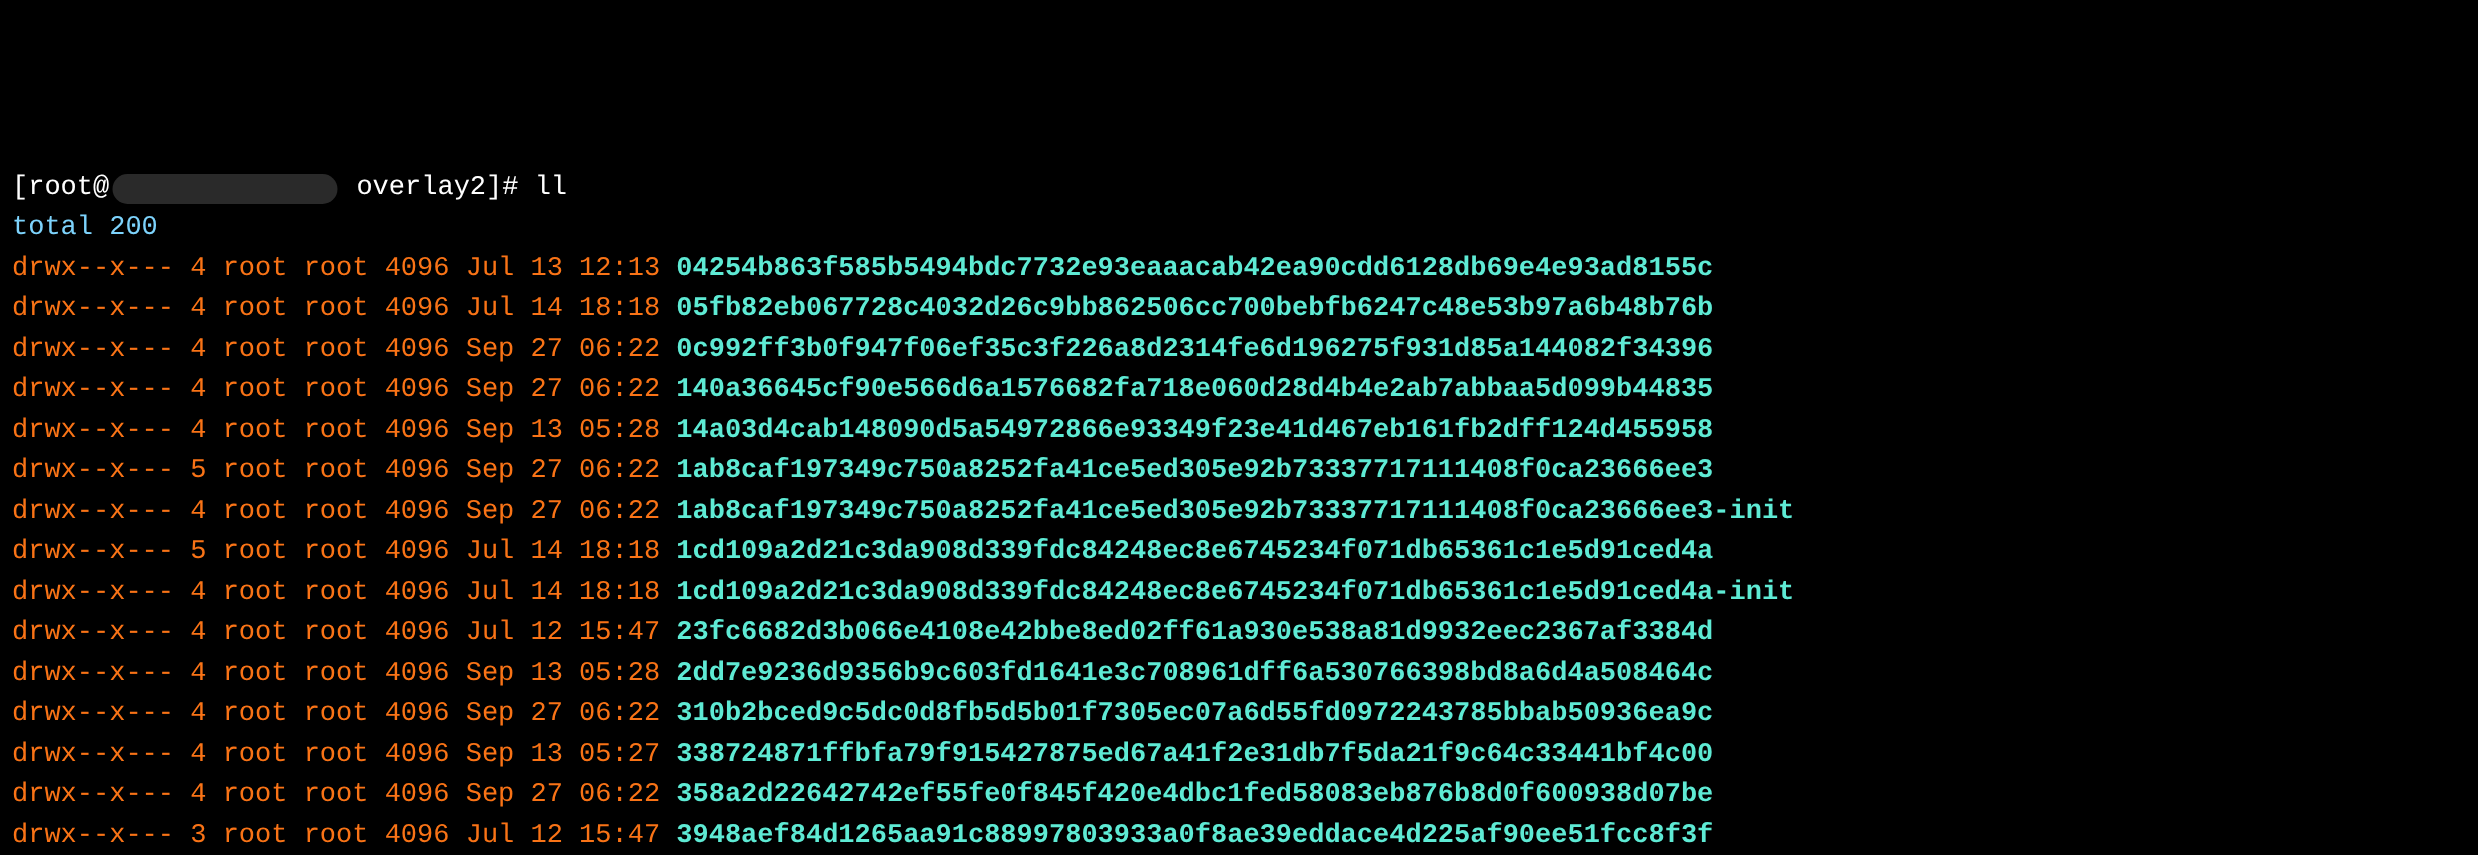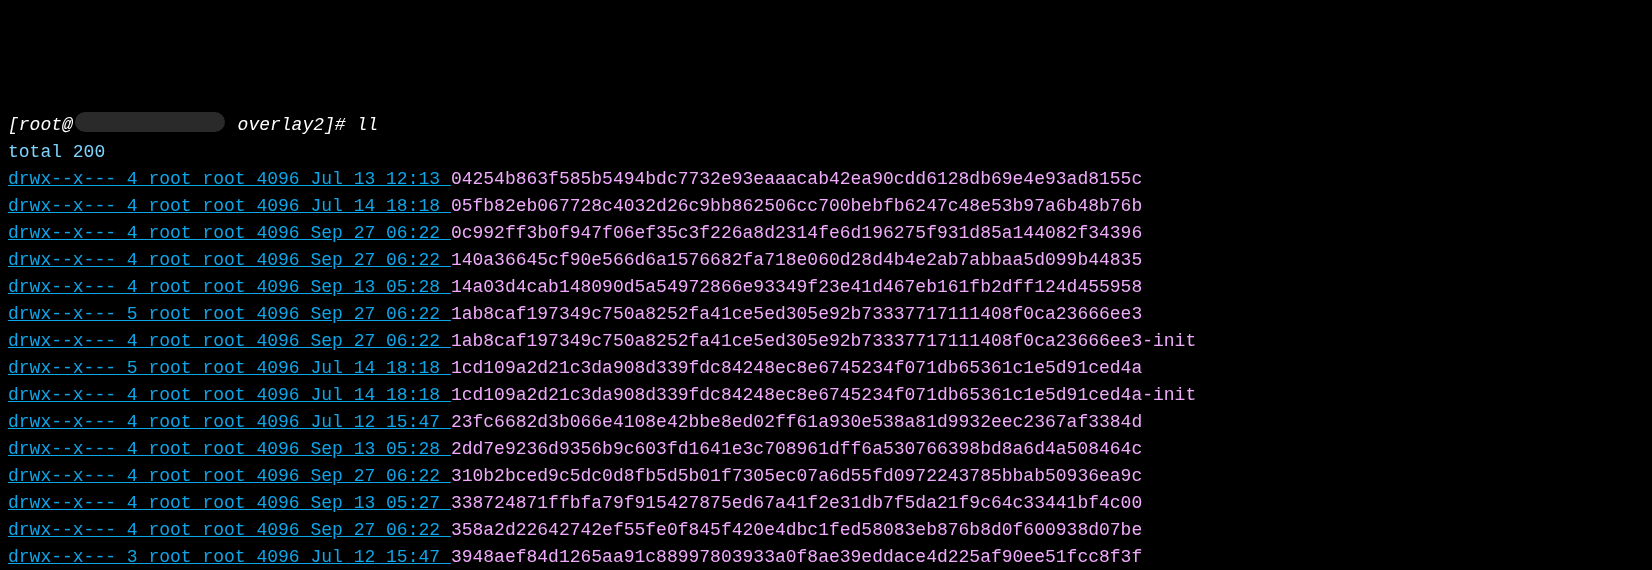--- a/index.html
+++ b/index.html
@@ -12,46 +12,46 @@
       color: #ffffff;
       font-family: 'Consolas', 'Monaco', 'Courier New', monospace;
       font-size: 18px;
       line-height: 1.5;
       padding: 4px 8px;
       white-space: pre;
       overflow: hidden;
     }
     .prompt-line {
       display: flex;
-      font-style: italic;
+      align-items: center;
     }
     .prompt-text {
       color: #ffffff;
     }
     .hostname-redacted {
       display: inline-block;
       background-color: #2a2a2a;
       width: 150px;
       height: 20px;
       border-radius: 10px;
       vertical-align: middle;
       margin: 0 2px;
     }
     .total-line {
       color: #7dd3fc;
     }
     .row {
       display: block;
     }
     .meta {
-      color: #0ea5e9;
-      text-decoration: underline;
+      color: #f97316;
     }
     .dirname {
-      color: #f0abfc;
+      color: #5eead4;
+      font-weight: bold;
     }
   </style>
 </head>
 <body>
 
 
 
 <div><div class="prompt-line"><span class="prompt-text">[root@</span><span class="hostname-redacted"></span><span class="prompt-text"> overlay2]# </span><span class="prompt-text">ll</span></div><div class="total-line">total 200</div><div id="rows-container"><div class="row"><span class="meta">drwx--x--- 4 root root 4096 Jul 13 12:13 </span><span class="dirname">04254b863f585b5494bdc7732e93eaaacab42ea90cdd6128db69e4e93ad8155c</span></div><div class="row"><span class="meta">drwx--x--- 4 root root 4096 Jul 14 18:18 </span><span class="dirname">05fb82eb067728c4032d26c9bb862506cc700bebfb6247c48e53b97a6b48b76b</span></div><div class="row"><span class="meta">drwx--x--- 4 root root 4096 Sep 27 06:22 </span><span class="dirname">0c992ff3b0f947f06ef35c3f226a8d2314fe6d196275f931d85a144082f34396</span></div><div class="row"><span class="meta">drwx--x--- 4 root root 4096 Sep 27 06:22 </span><span class="dirname">140a36645cf90e566d6a1576682fa718e060d28d4b4e2ab7abbaa5d099b44835</span></div><div class="row"><span class="meta">drwx--x--- 4 root root 4096 Sep 13 05:28 </span><span class="dirname">14a03d4cab148090d5a54972866e93349f23e41d467eb161fb2dff124d455958</span></div><div class="row"><span class="meta">drwx--x--- 5 root root 4096 Sep 27 06:22 </span><span class="dirname">1ab8caf197349c750a8252fa41ce5ed305e92b73337717111408f0ca23666ee3</span></div><div class="row"><span class="meta">drwx--x--- 4 root root 4096 Sep 27 06:22 </span><span class="dirname">1ab8caf197349c750a8252fa41ce5ed305e92b73337717111408f0ca23666ee3-init</span></div><div class="row"><span class="meta">drwx--x--- 5 root root 4096 Jul 14 18:18 </span><span class="dirname">1cd109a2d21c3da908d339fdc84248ec8e6745234f071db65361c1e5d91ced4a</span></div><div class="row"><span class="meta">drwx--x--- 4 root root 4096 Jul 14 18:18 </span><span class="dirname">1cd109a2d21c3da908d339fdc84248ec8e6745234f071db65361c1e5d91ced4a-init</span></div><div class="row"><span class="meta">drwx--x--- 4 root root 4096 Jul 12 15:47 </span><span class="dirname">23fc6682d3b066e4108e42bbe8ed02ff61a930e538a81d9932eec2367af3384d</span></div><div class="row"><span class="meta">drwx--x--- 4 root root 4096 Sep 13 05:28 </span><span class="dirname">2dd7e9236d9356b9c603fd1641e3c708961dff6a530766398bd8a6d4a508464c</span></div><div class="row"><span class="meta">drwx--x--- 4 root root 4096 Sep 27 06:22 </span><span class="dirname">310b2bced9c5dc0d8fb5d5b01f7305ec07a6d55fd0972243785bbab50936ea9c</span></div><div class="row"><span class="meta">drwx--x--- 4 root root 4096 Sep 13 05:27 </span><span class="dirname">338724871ffbfa79f915427875ed67a41f2e31db7f5da21f9c64c33441bf4c00</span></div><div class="row"><span class="meta">drwx--x--- 4 root root 4096 Sep 27 06:22 </span><span class="dirname">358a2d22642742ef55fe0f845f420e4dbc1fed58083eb876b8d0f600938d07be</span></div><div class="row"><span class="meta">drwx--x--- 3 root root 4096 Jul 12 15:47 </span><span class="dirname">3948aef84d1265aa91c88997803933a0f8ae39eddace4d225af90ee51fcc8f3f</span></div></div></div>
 
 

